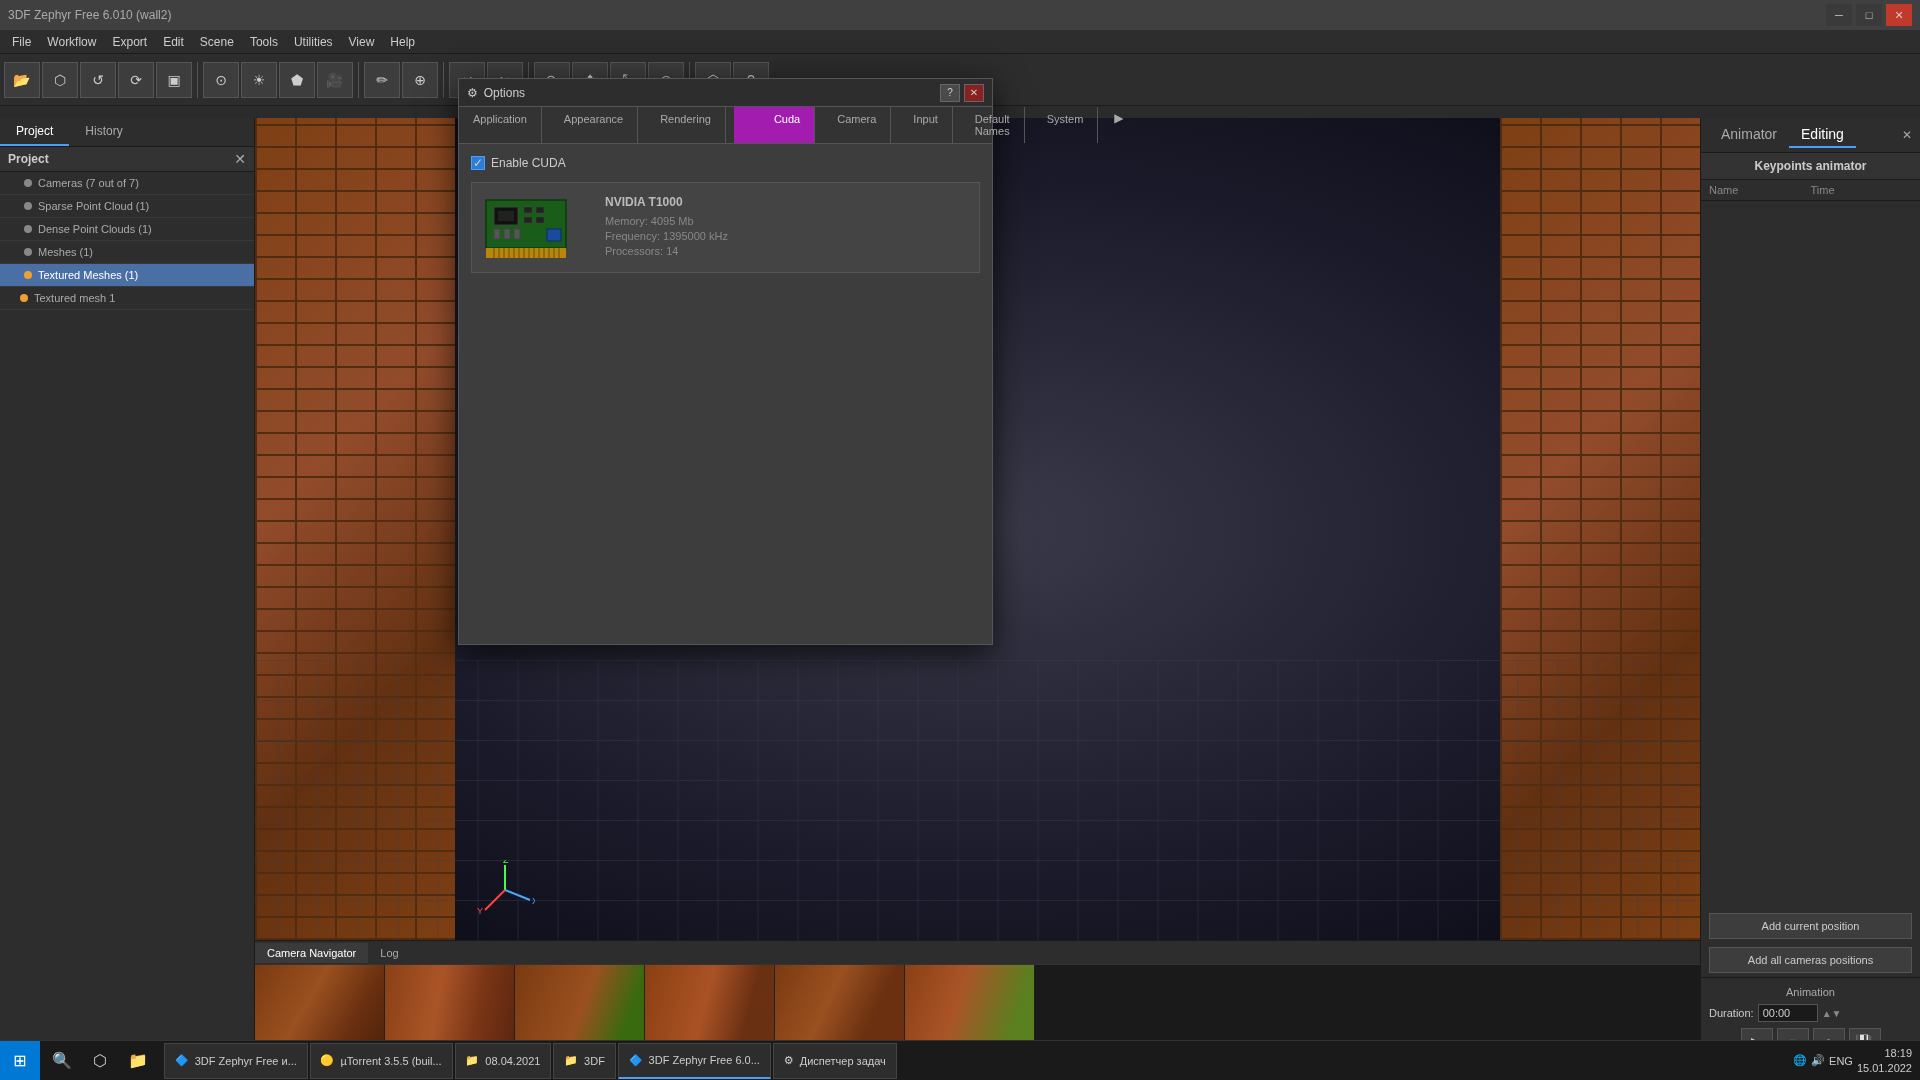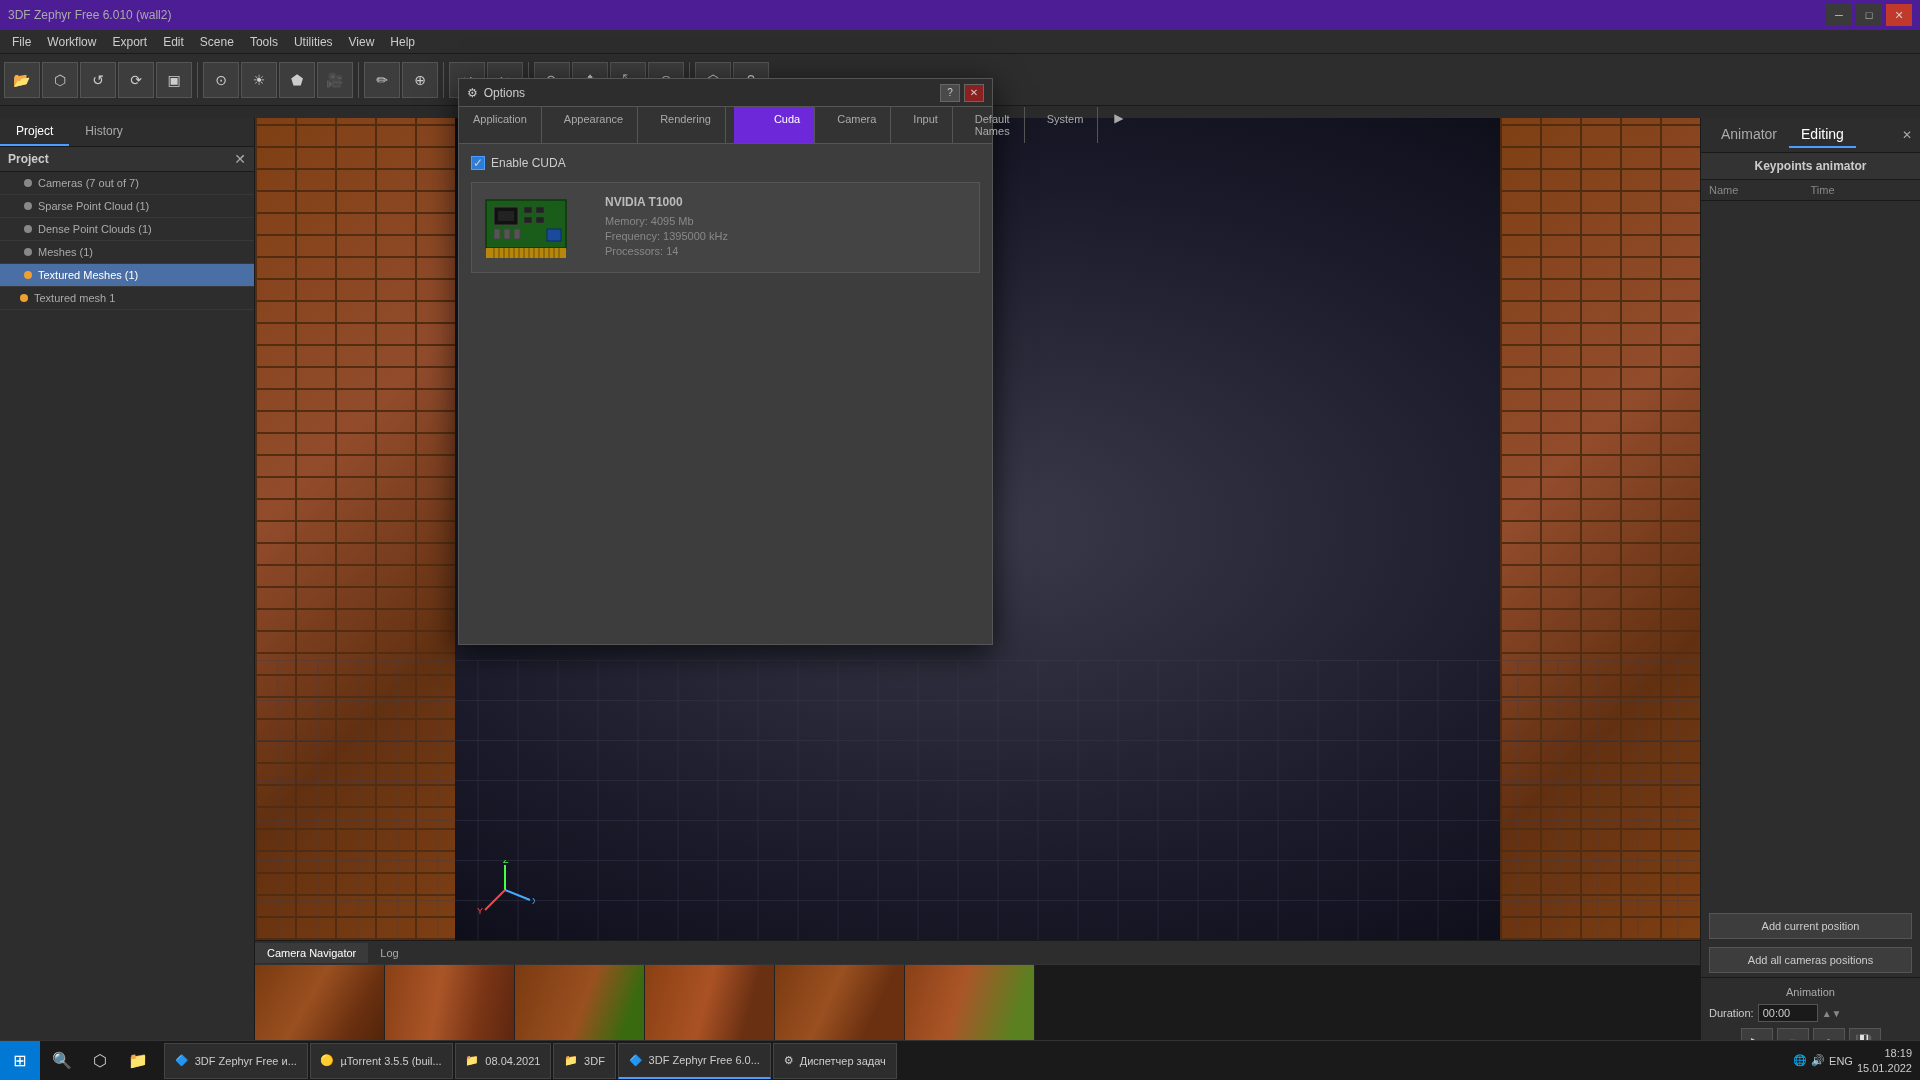--- a/index.html
+++ b/index.html
@@ -1,20 +1,20 @@
 <!DOCTYPE html>
 <html><head>
   <meta charset="utf-8">
   <style>
     * { margin: 0; padding: 0; box-sizing: border-box; }
     body { width: 1920px; height: 1080px; overflow: hidden; background: #2b2b2b; font-family: 'Segoe UI', Arial, sans-serif; font-size: 12px; color: #ccc; }
 
     
     .title-bar {
-      height: 30px; background: #4c1d95; display: flex; align-items: center; justify-content: space-between;
+      height: 30px; background: #404040; display: flex; align-items: center; justify-content: space-between;
       padding: 0 8px; color: #aaa; font-size: 12px;
     }
     .title-bar-buttons { display: flex; gap: 4px; }
     .title-btn { width: 26px; height: 22px; background: #3a3a3a; border: none; color: #ccc; cursor: pointer; font-size: 11px; display: flex; align-items: center; justify-content: center; }
     .title-btn.close { background: #c0392b; }
 
     
     .menu-bar {
       height: 24px; background: #2d2d2d; display: flex; align-items: center; padding: 0 4px;
       border-bottom: 1px solid #1a1a1a;
@@ -126,21 +126,21 @@
     .dialog-titlebar {
       height: 28px; background: #2d2d2d; display: flex; align-items: center; justify-content: space-between;
       padding: 0 8px; border-bottom: 1px solid #555;
     }
     .dialog-title { font-size: 12px; color: #ccc; display: flex; align-items: center; gap: 6px; }
     .dialog-btns { display: flex; gap: 4px; }
     .dialog-btn { width: 20px; height: 18px; background: #4a4a4a; border: 1px solid #666; color: #ccc; font-size: 10px; cursor: pointer; display: flex; align-items: center; justify-content: center; }
     .dialog-btn.close { background: #8B2020; }
     .dialog-tabs { display: flex; background: #333; border-bottom: 1px solid #555; gap: 8px; }
     .dialog-tab { padding: 6px 14px; font-size: 11px; color: #aaa; cursor: pointer; border-right: 1px solid #555; }
-    .dialog-tab.active { background: #6d28d9; color: #fff; padding-left: 40px; }
+    .dialog-tab.active { background: #a21caf; color: #fff; padding-left: 40px; }
     .dialog-content { padding: 12px; min-height: 500px; background: #3d3d3d; }
     .cuda-enable-row { display: flex; align-items: center; gap: 6px; margin-bottom: 12px; }
     .checkbox { width: 14px; height: 14px; background: #2d7dd6; border: 1px solid #4a9eff; display: flex; align-items: center; justify-content: center; cursor: pointer; }
     .cuda-card {
       background: #444; border: 1px solid #555; padding: 12px; display: flex; gap: 31px; align-items: flex-start;
     }
     .gpu-info { font-size: 11px; color: #888; }
     .gpu-name { font-size: 12px; color: #bbb; font-weight: bold; margin-bottom: 6px; }
     .gpu-info-row { margin-bottom: 3px; }
 

